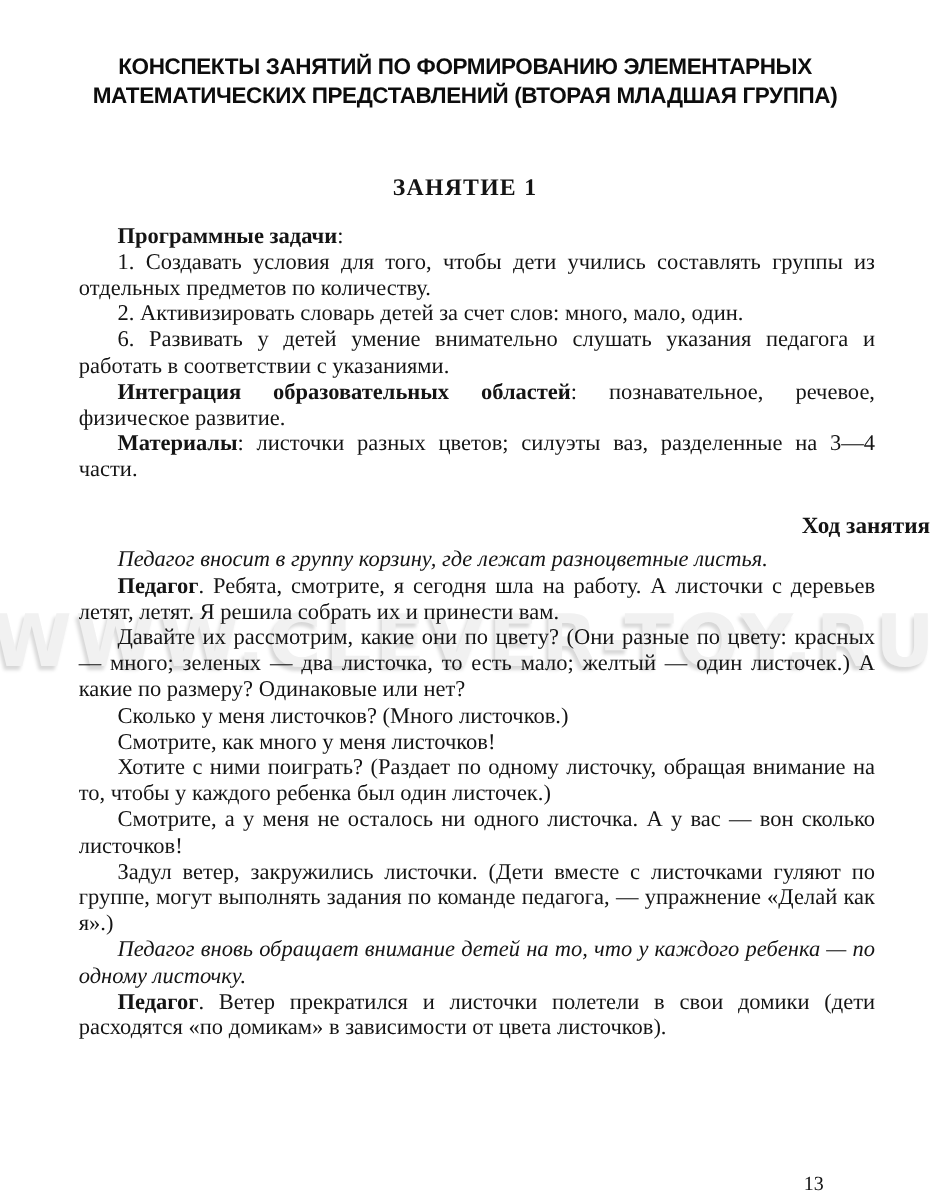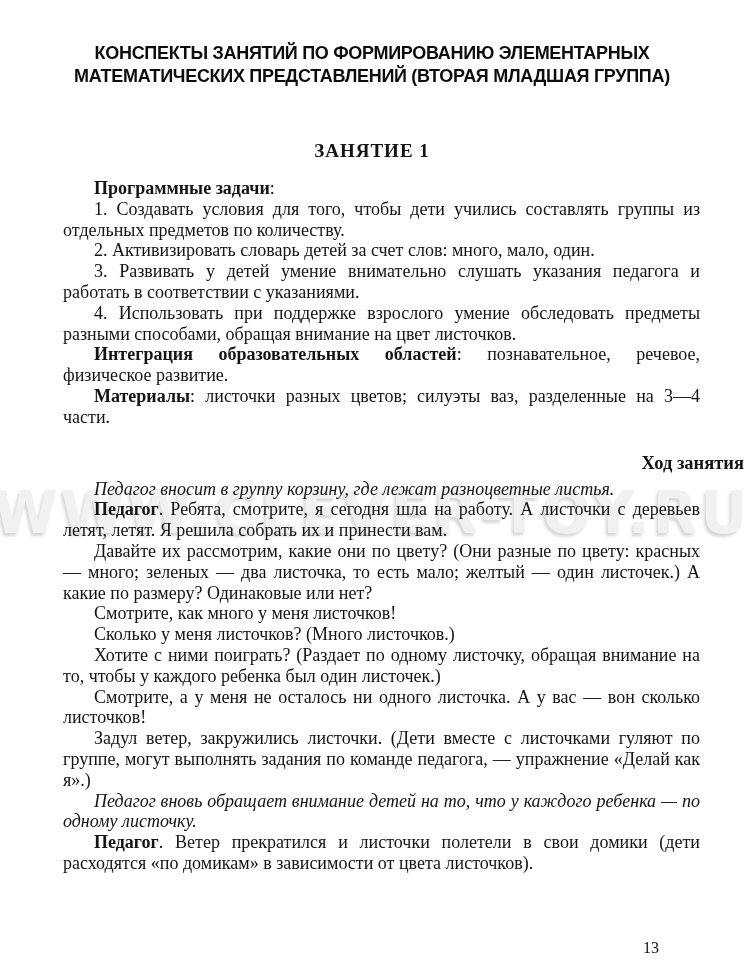--- a/index.html
+++ b/index.html
@@ -88,34 +88,33 @@
     <div>КОНСПЕКТЫ ЗАНЯТИЙ ПО ФОРМИРОВАНИЮ ЭЛЕМЕНТАРНЫХ</div>
     <div>МАТЕМАТИЧЕСКИХ ПРЕДСТАВЛЕНИЙ (ВТОРАЯ МЛАДШАЯ ГРУППА)</div>
   </div>
 
   <div class="lesson-heading">ЗАНЯТИЕ 1</div>
 
   <div class="text-block">
     <p class="para"><b class="lead">Программные задачи</b><span>:</span></p>
     <p class="para"><b class="lead"></b><span>1. Создавать условия для того, чтобы дети учились составлять группы из отдельных предметов по количеству.</span></p>
     <p class="para"><b class="lead"></b><span>2. Активизировать словарь детей за счет слов: много, мало, один.</span></p>
-    <p class="para"><b class="lead"></b><span>3. Развивать у детей умение внимательно слушать указания педагога и работать в соответствии с указаниями.</span></p>
-    <p class="para"><b class="lead"></b><span>4. Использовать при поддержке взрослого умение обследовать предметы разными способами, обращая внимание на цвет листочков.</span></p>
+    <p class="para"><b class="lead"></b><span>6. Развивать у детей умение внимательно слушать указания педагога и работать в соответствии с указаниями.</span></p>
     <p class="para"><b class="lead">Интеграция образовательных областей</b><span>: познавательное, речевое, физическое развитие.</span></p>
     <p class="para"><b class="lead">Материалы</b><span>: листочки разных цветов; силуэты ваз, разделенные на 3—4 части.</span></p>
   </div>
 
   <div class="section-heading">Ход занятия</div>
 
   <div class="text-block second">
     <p class="para it"><b class="lead"></b><span>Педагог вносит в группу корзину, где лежат разноцветные листья.</span></p>
     <p class="para"><b class="lead">Педагог</b><span>. Ребята, смотрите, я сегодня шла на работу. А листочки с деревьев летят, летят. Я решила собрать их и принести вам.</span></p>
     <p class="para"><b class="lead"></b><span>Давайте их рассмотрим, какие они по цвету? (Они разные по цвету: красных — много; зеленых — два листочка, то есть мало; желтый — один листочек.) А какие по размеру? Одинаковые или нет?</span></p>
+    <p class="para"><b class="lead"></b><span>Сколько у меня листочков? (Много листочков.)</span></p>
     <p class="para"><b class="lead"></b><span>Смотрите, как много у меня листочков!</span></p>
-    <p class="para"><b class="lead"></b><span>Сколько у меня листочков? (Много листочков.)</span></p>
     <p class="para"><b class="lead"></b><span>Хотите с ними поиграть? (Раздает по одному листочку, обращая внимание на то, чтобы у каждого ребенка был один листочек.)</span></p>
     <p class="para"><b class="lead"></b><span>Смотрите, а у меня не осталось ни одного листочка. А у вас — вон сколько листочков!</span></p>
     <p class="para"><b class="lead"></b><span>Задул ветер, закружились листочки. (Дети вместе с листочками гуляют по группе, могут выполнять задания по команде педагога, — упражнение «Делай как я».)</span></p>
     <p class="para it"><b class="lead"></b><span>Педагог вновь обращает внимание детей на то, что у каждого ребенка — по одному листочку.</span></p>
     <p class="para"><b class="lead">Педагог</b><span>. Ветер прекратился и листочки полетели в свои домики (дети расходятся «по домикам» в зависимости от цвета листочков).</span></p>
   </div>
 
   <div class="page-number">13</div>
 
 </div>

